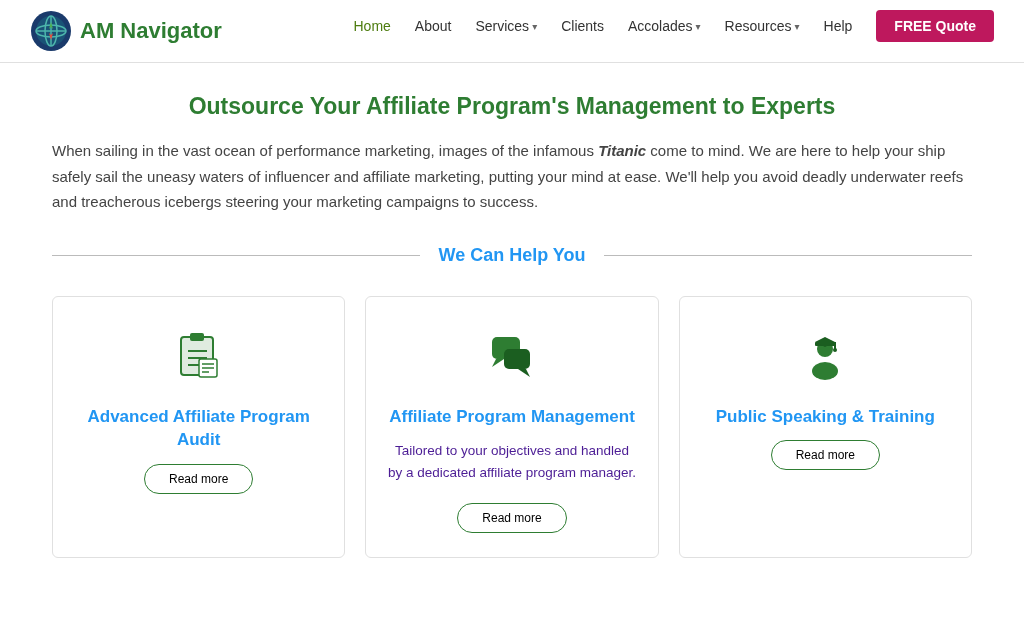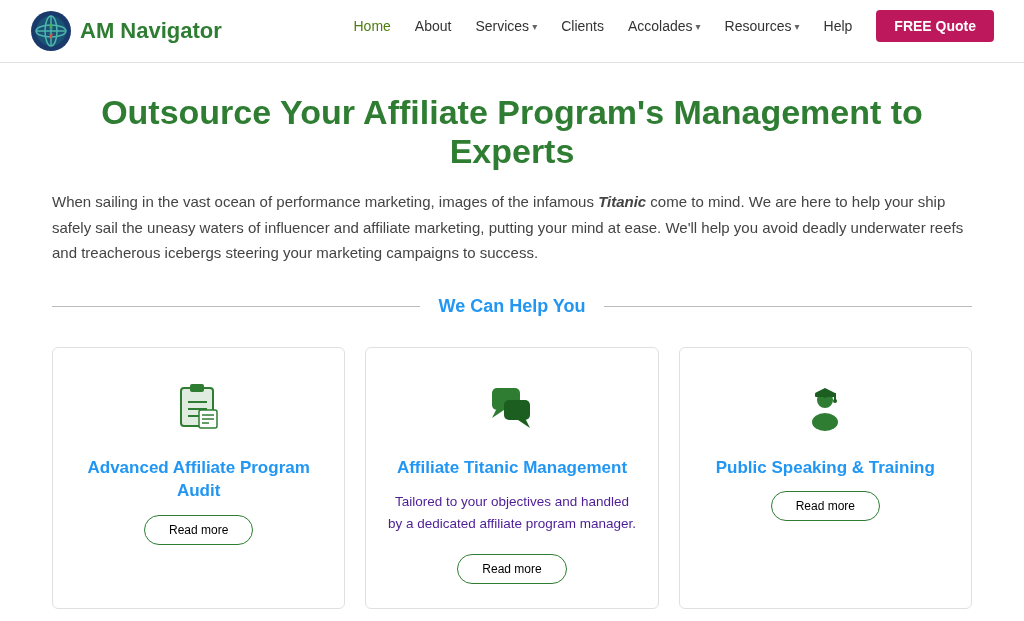--- a/index.html
+++ b/index.html
@@ -64,21 +64,21 @@
     
     main {
       max-width: 960px;
       margin: 0 auto;
       padding: 30px 20px;
     }
 
     
     .hero-title {
       text-align: center;
-      font-size: 34px;
+      font-size: 23px;
       font-weight: 600;
       color: #2e7d32;
       margin-bottom: 18px;
     }
     .hero-description {
       font-size: 15px;
       line-height: 1.7;
       color: #444;
       margin-bottom: 30px;
       text-align: left;
@@ -230,21 +230,21 @@
     <div class="card">
       <div class="card-icon">
         <svg width="55" height="55" viewBox="0 0 55 55" fill="none">
 
           <rect x="8" y="8" width="28" height="22" rx="5" fill="#2e7d32"></rect>
           <polygon points="12,30 8,38 20,30" fill="#2e7d32"></polygon>
           <rect x="20" y="20" width="26" height="20" rx="5" fill="#1b5e20"></rect>
           <polygon points="42,40 46,48 34,40" fill="#1b5e20"></polygon>
         </svg>
       </div>
-      <div class="card-title">Affiliate Titanic Management</div>
+      <div class="card-title">Affiliate Program Management</div>
       <div class="card-description">Tailored to your objectives and handled by a dedicated affiliate program manager.</div>
       <button class="card-btn">Read more</button>
     </div>
 
     <div class="card">
       <div class="card-icon">
         <svg width="55" height="55" viewBox="0 0 55 55" fill="none">
 
           <circle cx="27" cy="20" r="8" fill="#2e7d32"></circle>
 

